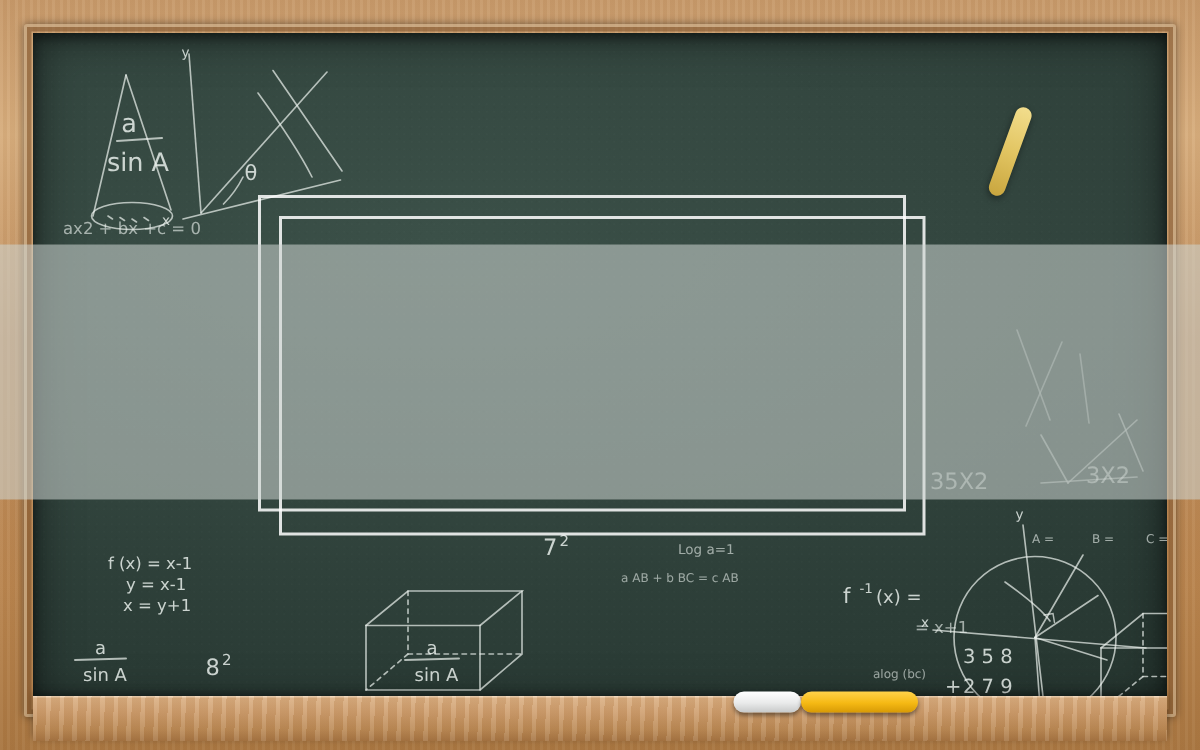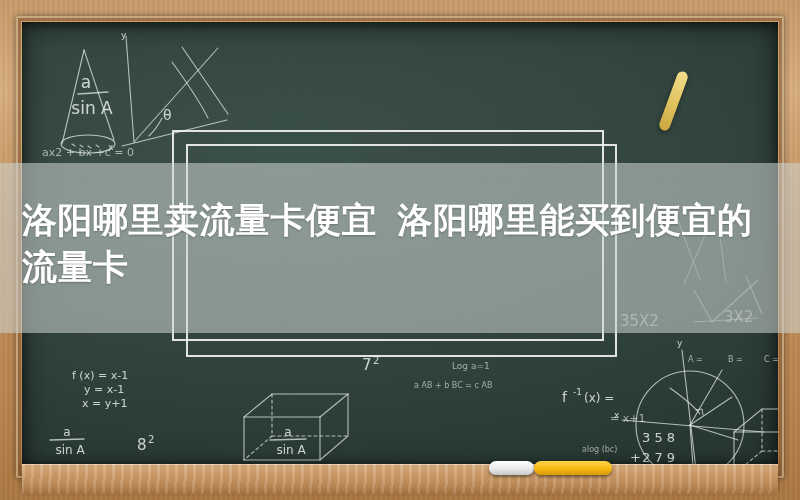--- a/index.html
+++ b/index.html
@@ -240,21 +240,20 @@
         <text x="655" y="324" font-size="9">y</text>
         <text x="592" y="396" font-size="9">x</text>
       </svg>
     </div>
   </div>
 
   <div class="deco-rect outer"></div>
   <div class="deco-rect inner"></div>
 
   <div class="band"></div>
-  <div class="headline">洛阳哪里卖流量卡便宜  洛阳哪里能买到便宜的流量卡</div>
 
   <div class="ledge">
     <div class="ledge-grain"></div>
   </div>
   <div class="chalk-white"></div>
   <div class="chalk-yellow"></div>
   <div class="chalk-stick-diag"></div>
 
 </div>
 

